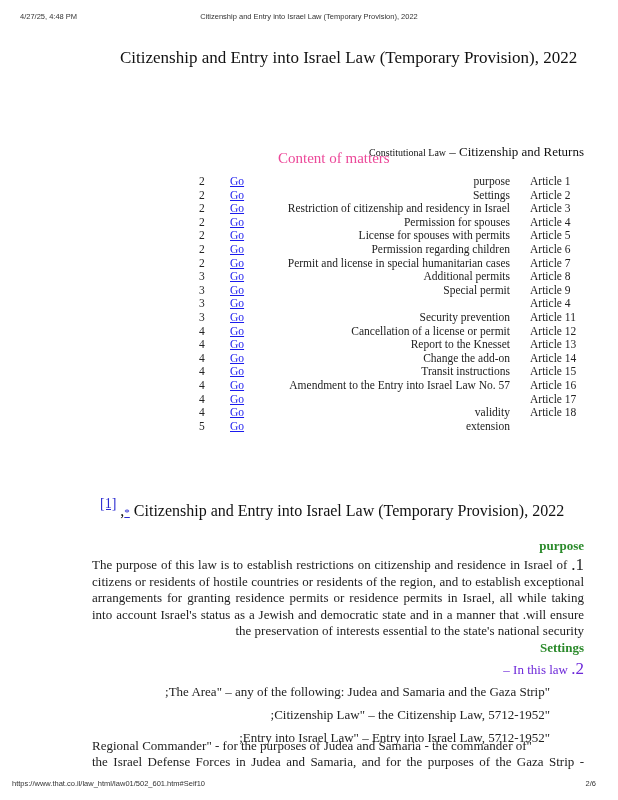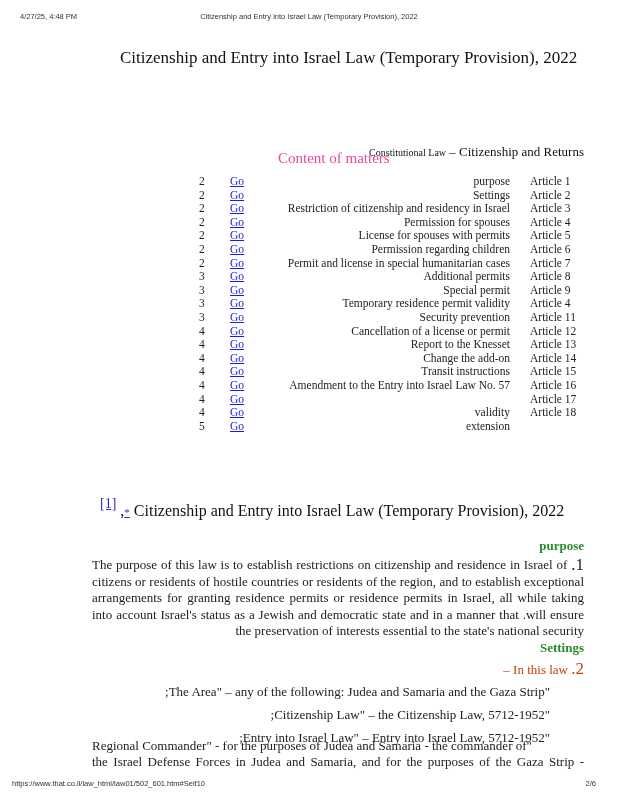--- a/index.html
+++ b/index.html
@@ -18,21 +18,21 @@
   .toc-row { position: relative; height: 13.6px; font-size: 11.5px; line-height: 13.6px; color: #222; }
   .toc-row .pg { position: absolute; left: 199px; }
   .toc-row .go { position: absolute; left: 230px; color: #1a1aee; text-decoration: underline; cursor: pointer; }
   .toc-row .name { position: absolute; right: 108px; text-align: right; white-space: nowrap; }
   .toc-row .art { position: absolute; left: 530px; white-space: nowrap; }
   .law-heading { position: absolute; top: 502px; left: 100px; font-size: 16px; color: #111; white-space: nowrap; }
   .law-heading .fn { color: #2a2ad0; text-decoration: underline; font-size: 14px; position: relative; top: -8px; cursor: pointer; }
   .law-heading .star { color: #2a2ad0; text-decoration: underline; font-size: 11px; cursor: pointer; }
   .section-title { position: absolute; right: 34px; font-weight: bold; color: #2b8a2b; font-size: 13px; }
   .para { position: absolute; left: 92px; width: 492px; font-size: 13px; line-height: 16.5px; color: #222; text-align: justify; text-align-last: right; direction: ltr; }
-  .line-right { position: absolute; right: 34px; font-size: 13px; color: #c2410c; white-space: nowrap; }
+  .line-right { position: absolute; right: 34px; font-size: 13px; color: #6d28d9; white-space: nowrap; }
   .def { position: absolute; right: 68px; font-size: 13px; color: #222; white-space: nowrap; }
   .num { font-size: 17px; }
 </style>
 </head>
 <body>
 
 <div class="print-header">
   <span class="date">4/27/25, 4:48 PM</span>
   <span class="ptitle">Citizenship and Entry into Israel Law (Temporary Provision), 2022</span>
 </div>
@@ -96,21 +96,20 @@
     </div>
     <div class="toc-row">
       <span class="pg">3</span>
       <span class="go">Go</span>
       <span class="name">Special permit</span>
       <span class="art">Article 9</span>
     </div>
     <div class="toc-row">
       <span class="pg">3</span>
       <span class="go">Go</span>
-      <span class="name">Temporary residence permit validity</span>
       <span class="art">Article 4</span>
     </div>
     <div class="toc-row">
       <span class="pg">3</span>
       <span class="go">Go</span>
       <span class="name">Security prevention</span>
       <span class="art">Article 11</span>
     </div>
     <div class="toc-row">
       <span class="pg">4</span>

